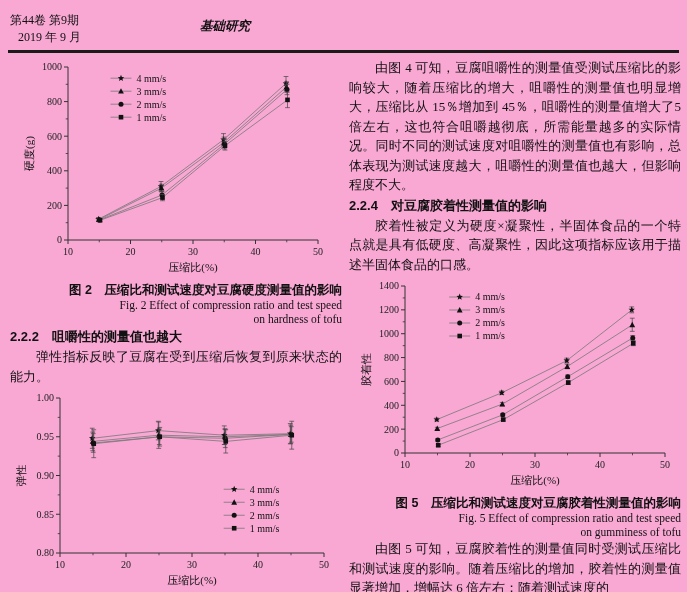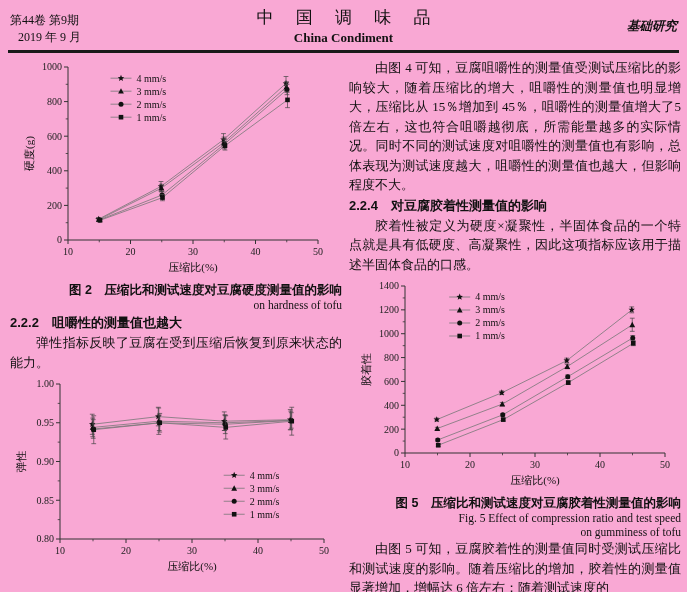--- a/index.html
+++ b/index.html
@@ -29,24 +29,20 @@
 </style>
 </head>
 <body>
 
 <div id="page">
 
   <div class="header">
     <div class="hdr-left">
       <div class="l1">第44卷 第9期</div>
       <div class="l2">2019 年 9 月</div>
-    </div>
-    <div class="hdr-center">
-      <div class="journal-cn">中 国 调 味 品</div>
-      <div class="journal-en">China Condiment</div>
     </div>
     <div class="hdr-right">基础研究</div>
   </div>
   <div class="hdr-rule"></div>
 
   <div class="col-left">
     <div class="chart" style="margin-left:12px;"><svg width="308" height="218" viewBox="0 0 308 218">
           <line x1="46" y1="9" x2="46" y2="182" stroke="#333" stroke-width="1"></line>
           <line x1="46" y1="182" x2="296" y2="182" stroke="#333" stroke-width="1"></line>
           <line x1="46" y1="182" x2="46" y2="186" stroke="#333" stroke-width="1"></line>
@@ -158,20 +154,21 @@
           <text x="114.5" y="36.589999999999996" font-size="10" fill="#111">3 mm/s</text>
           <line x1="88.5" y1="46.19" x2="109.5" y2="46.19" stroke="#777" stroke-width="0.8"></line>
           <circle cx="99" cy="46.19" r="2.5" fill="#111"></circle>
           <text x="114.5" y="49.589999999999996" font-size="10" fill="#111">2 mm/s</text>
           <line x1="88.5" y1="59.19" x2="109.5" y2="59.19" stroke="#777" stroke-width="0.8"></line>
           <rect x="96.7" y="56.89" width="4.6" height="4.6" fill="#111"></rect>
           <text x="114.5" y="62.589999999999996" font-size="10" fill="#111">1 mm/s</text>
         </svg></div>
     <div class="fig-caption">
       <div class="cap-cn">图 2　压缩比和测试速度对豆腐硬度测量值的影响</div>
+      <div class="cap-en">Fig. 2 Effect of compression ratio and test speed</div>
       <div class="cap-en">on hardness of tofu</div>
     </div>
     <div class="heading">2.2.2　咀嚼性的测量值也越大</div>
     <p class="para">弹性指标反映了豆腐在受到压缩后恢复到原来状态的能力。</p>
     <div class="chart" style="margin-left:4px;margin-top:3px;"><svg width="322" height="200" viewBox="0 0 322 200">
           <line x1="46" y1="9" x2="46" y2="164" stroke="#333" stroke-width="1"></line>
           <line x1="46" y1="164" x2="310" y2="164" stroke="#333" stroke-width="1"></line>
           <line x1="46" y1="164" x2="46" y2="168" stroke="#333" stroke-width="1"></line>
           <text x="46" y="179" text-anchor="middle" font-size="10" fill="#222">10</text>
           <line x1="79" y1="164" x2="79" y2="166.3" stroke="#333" stroke-width="0.8"></line>

